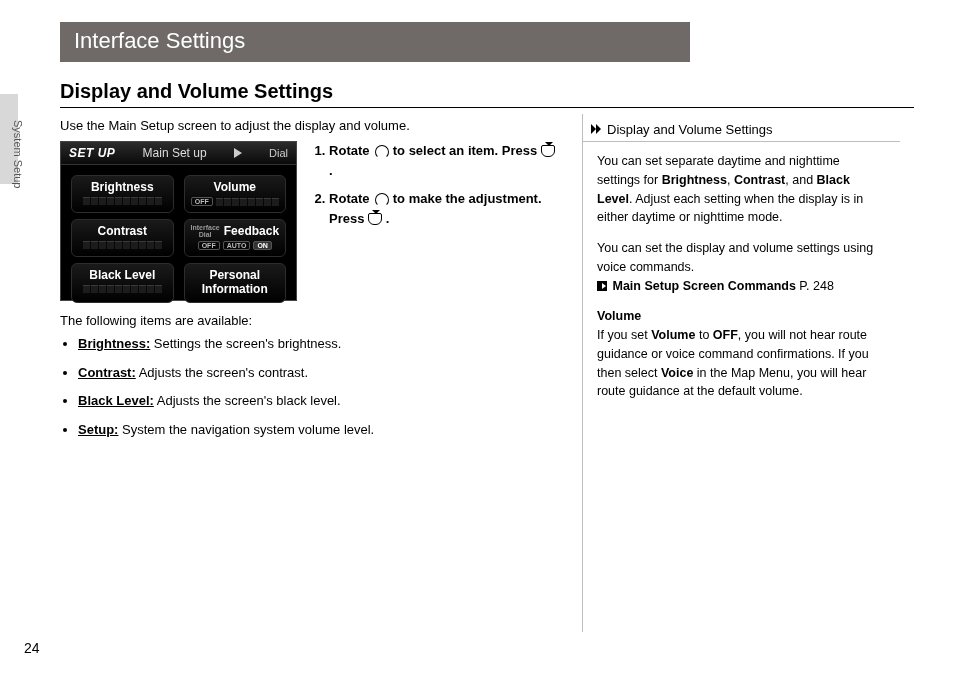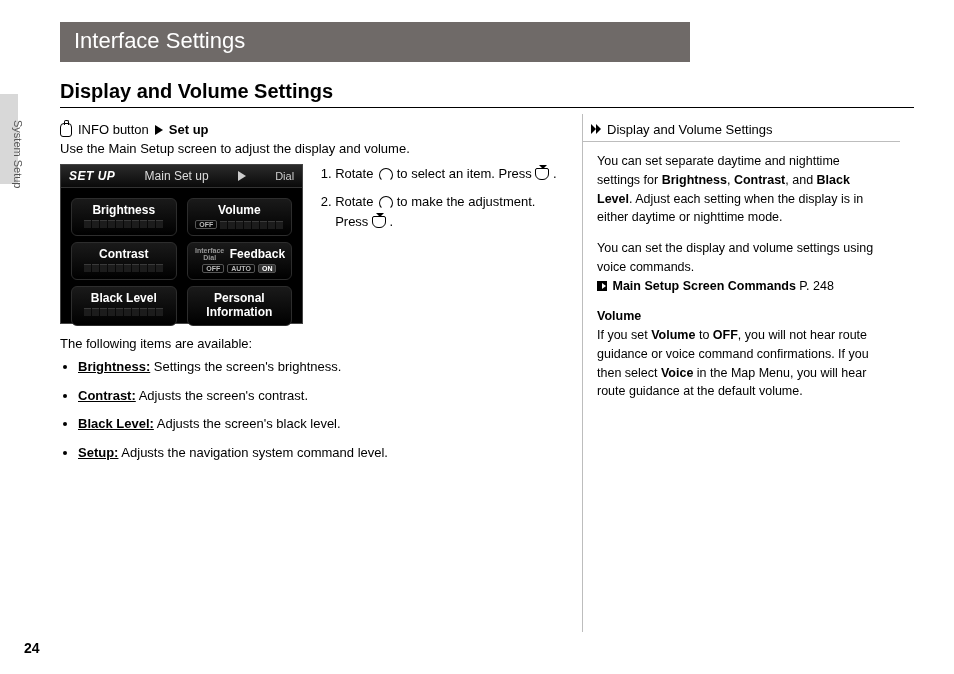--- a/index.html
+++ b/index.html
@@ -144,21 +144,21 @@
   }
   .offrow .box {
     border: 1px solid #555;
     padding: 0 3px;
     border-radius: 2px;
     color: #bbb;
   }
   .fb-sub { font-size: 7px; color: #999; line-height: 1; }
 
   .steps { font-size: 13px; line-height: 1.55; }
-  .steps li { margin-bottom: 8px; }
+  .steps li { margin-bottom: 8px; font-weight: bold; }
   .steps ol { padding-left: 18px; margin: 0; }
   .dial-icon {
     display: inline-block;
     width: 16px; height: 12px;
     position: relative;
     vertical-align: -2px;
   }
   .dial-icon::before {
     content: "";
     position: absolute;
@@ -247,21 +247,21 @@
     left: 24px; top: 120px;
     transform-origin: left top;
     transform: rotate(90deg);
     font-size: 11px;
     color: #555;
     white-space: nowrap;
   }
   .page-num {
     position: absolute;
     left: 24px; bottom: 18px;
-    font-weight: 700;
+    font-weight: 400;
     font-size: 14px;
   }
   b, strong { font-weight: 700; }
 </style>
 </head>
 <body>
 
 <div class="side-tab"></div>
 <div class="side-label">System Setup</div>
 <div class="page-num">24</div>
@@ -270,26 +270,20 @@
 
   <div class="title-bar">
     <div class="bar">Interface Settings</div>
   </div>
 
   <h2 class="section-title">Display and Volume Settings</h2>
 
   <div class="content-row">
     <div class="left-col">
 
-      <div class="nav-line">
-        <span class="hand-icon"></span>
-        <span>INFO button</span>
-        <span class="tri"></span>
-        <strong>Set up</strong>
-      </div>
 
       <div class="intro">Use the Main Setup screen to adjust the display and volume.</div>
 
       <div class="shot-row">
         <div class="screenshot">
           <div class="s-header">
             <span class="setup">SET UP</span>
             <span class="main">Main Set up</span>
             <span class="tri" style="border-left-color:#ccc"></span>
             <span class="other">Dial</span>
@@ -393,21 +387,21 @@
             </li>
           </ol>
         </div>
       </div>
 
       <div class="avail">The following items are available:</div>
       <ul class="bullets">
         <li><span class="term">Brightness:</span><span> Settings the screen's brightness.</span></li>
         <li><span class="term">Contrast:</span><span> Adjusts the screen's contrast.</span></li>
         <li><span class="term">Black Level:</span><span> Adjusts the screen's black level.</span></li>
-        <li><span class="term">Setup:</span><span> Adjusts the navigation system command level.</span></li>
+        <li><span class="term">Setup:</span><span> System the navigation system volume level.</span></li>
       </ul>
 
     </div>
 
     <div class="right-col">
       <div class="right-head">
         <span class="dbl-chev"></span>
         <span>Display and Volume Settings</span>
       </div>
       <div class="right-body">

